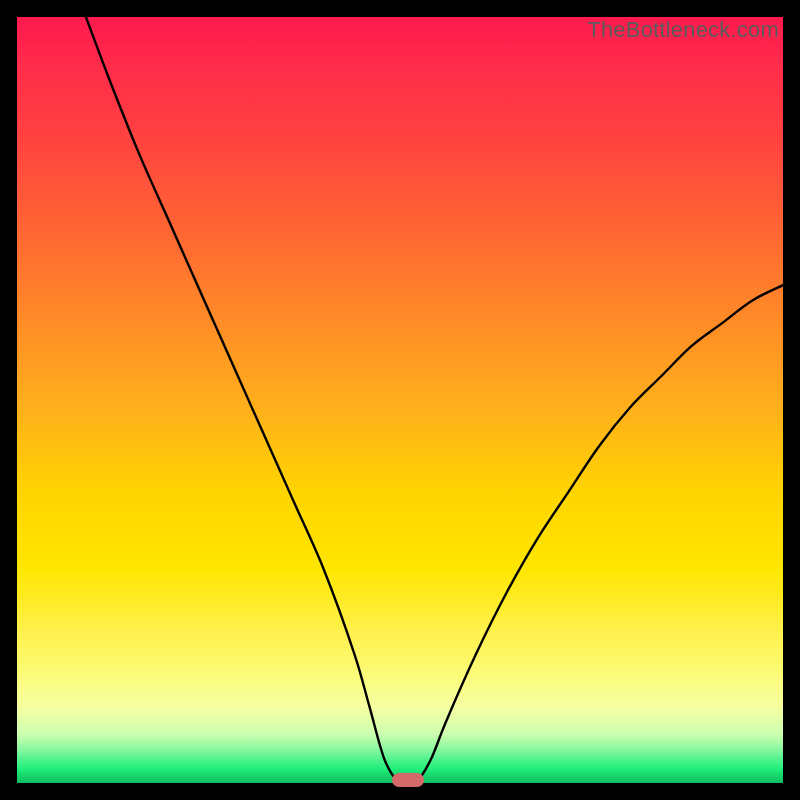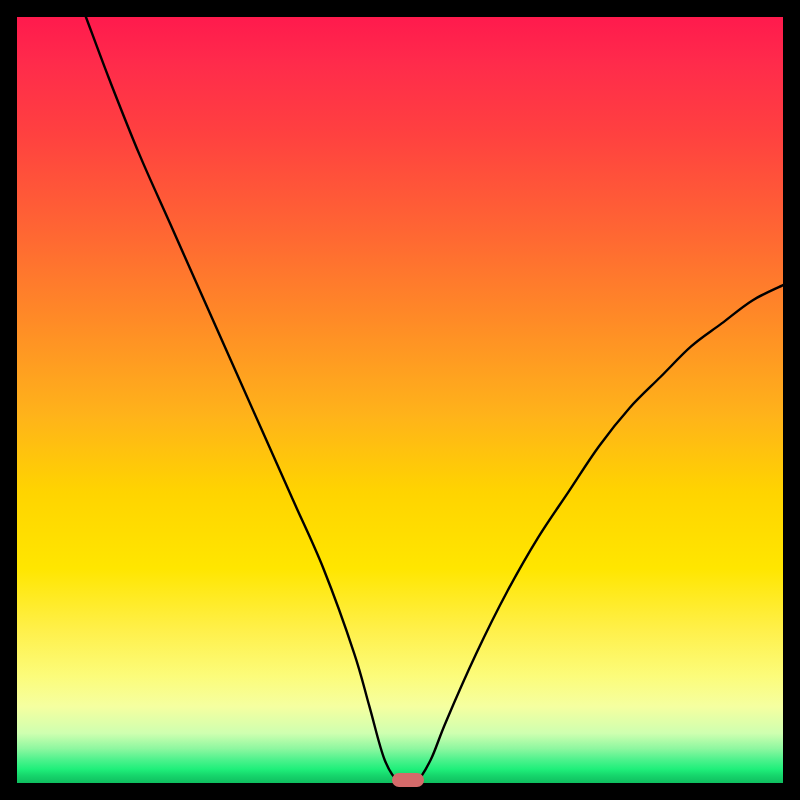--- a/index.html
+++ b/index.html
@@ -70,20 +70,21 @@
     border-radius: 7px;
     background: #d46a6a;
   }
 </style>
 </head>
 <body>
 
 <div class="frame">
   <div class="plot-area">
 
+    <div class="watermark">TheBottleneck.com</div>
 
     <svg class="curve" viewBox="0 0 766 766" preserveAspectRatio="none">
       <path id="curve-path" fill="none" stroke="#000" stroke-width="2.4" stroke-linecap="round" d="M 68.9 0.0 C 72.8 10.2, 83.0 38.3, 91.9 61.3 C 100.9 84.3, 112.3 113.6, 122.6 137.9 C 132.8 162.1, 143.0 183.8, 153.2 206.8 C 163.4 229.8, 173.6 252.8, 183.8 275.8 C 194.1 298.7, 204.3 321.7, 214.5 344.7 C 224.7 367.7, 234.9 390.7, 245.1 413.6 C 255.3 436.6, 265.5 459.6, 275.8 482.6 C 286.0 505.6, 296.2 526.0, 306.4 551.5 C 316.6 577.1, 329.4 612.8, 337.0 635.8 C 344.7 658.8, 347.3 671.5, 352.4 689.4 C 357.5 707.3, 362.6 730.3, 367.7 743.0 C 372.8 755.8, 377.9 762.2, 383.0 766.0 C 388.1 769.8, 393.2 769.8, 398.3 766.0 C 403.4 762.2, 408.5 753.2, 413.6 743.0 C 418.7 732.8, 421.3 722.6, 429.0 704.7 C 436.6 686.8, 449.4 657.5, 459.6 635.8 C 469.8 614.1, 480.0 593.6, 490.2 574.5 C 500.5 555.4, 510.7 537.5, 520.9 520.9 C 531.1 504.3, 541.3 490.2, 551.5 474.9 C 561.7 459.6, 571.9 443.0, 582.2 429.0 C 592.4 414.9, 602.6 402.2, 612.8 390.7 C 623.0 379.2, 633.2 370.2, 643.4 360.0 C 653.7 349.8, 663.9 338.3, 674.1 329.4 C 684.3 320.4, 694.5 314.1, 704.7 306.4 C 714.9 298.7, 725.1 289.8, 735.4 283.4 C 745.6 277.0, 760.9 270.7, 766.0 268.1"></path>
     </svg>
 
     <div id="marker" class="marker" style="left: 374.66px; top: 756px; background: rgb(212, 106, 106);"></div>
   </div>
 </div>
 
 </body></html>

